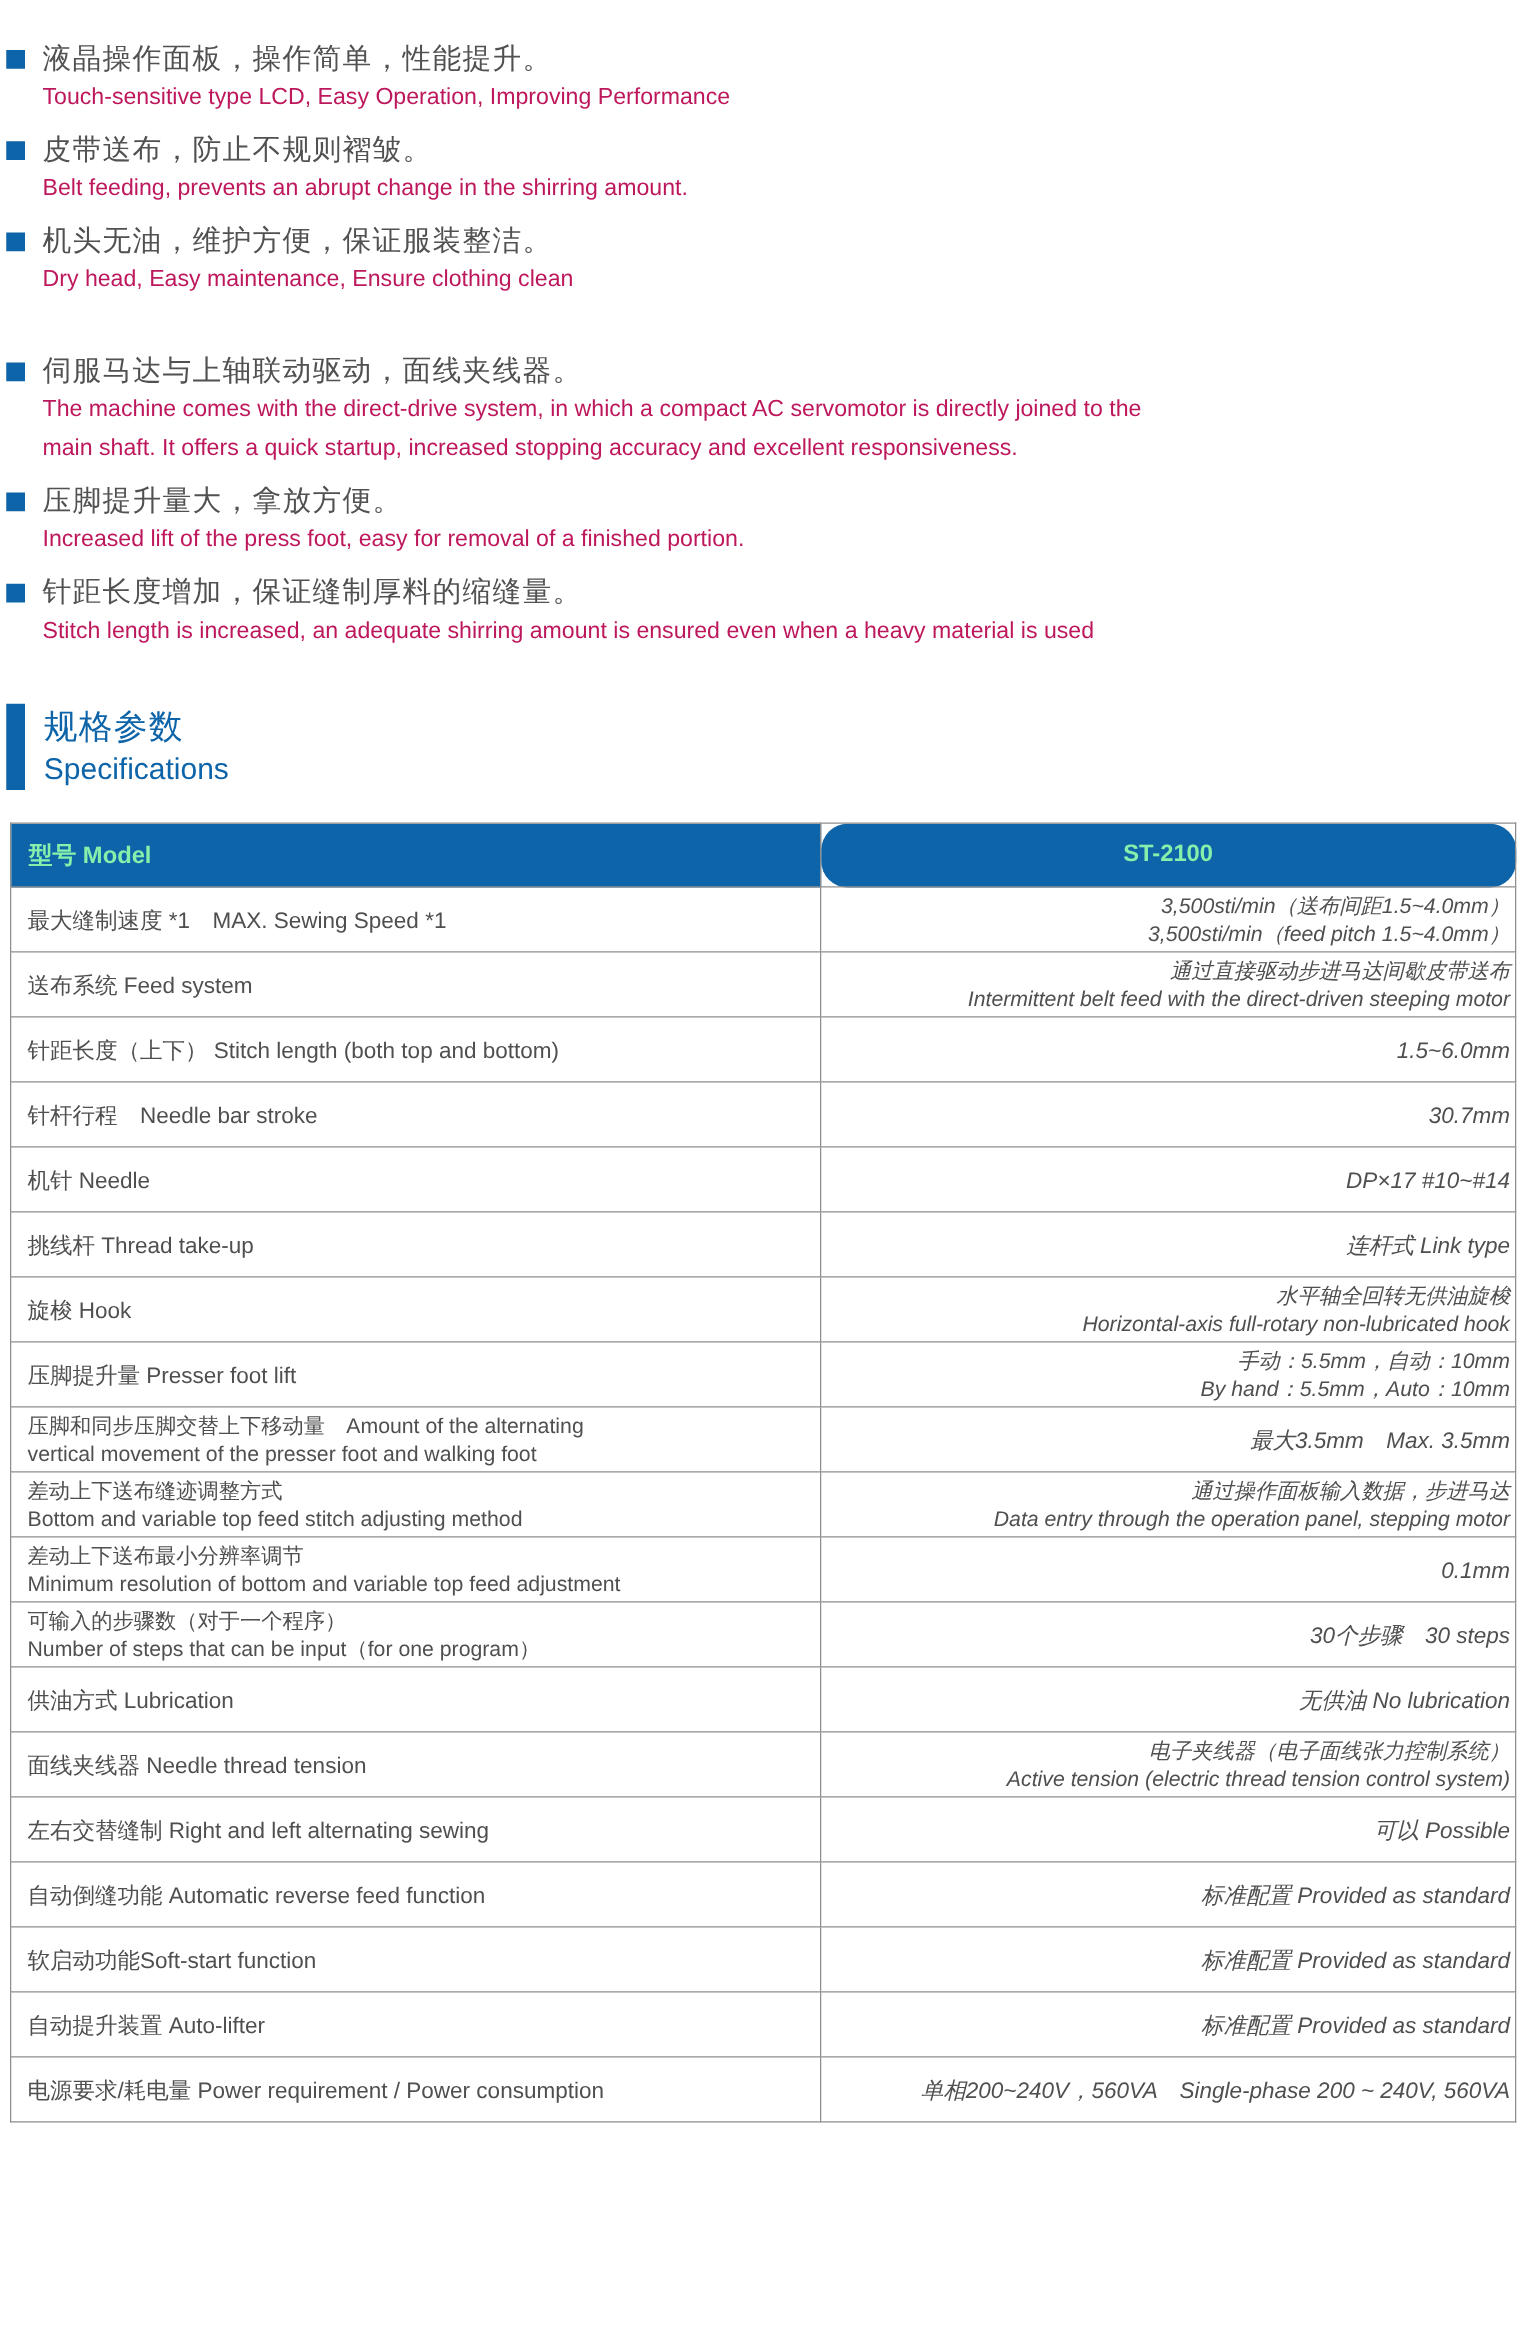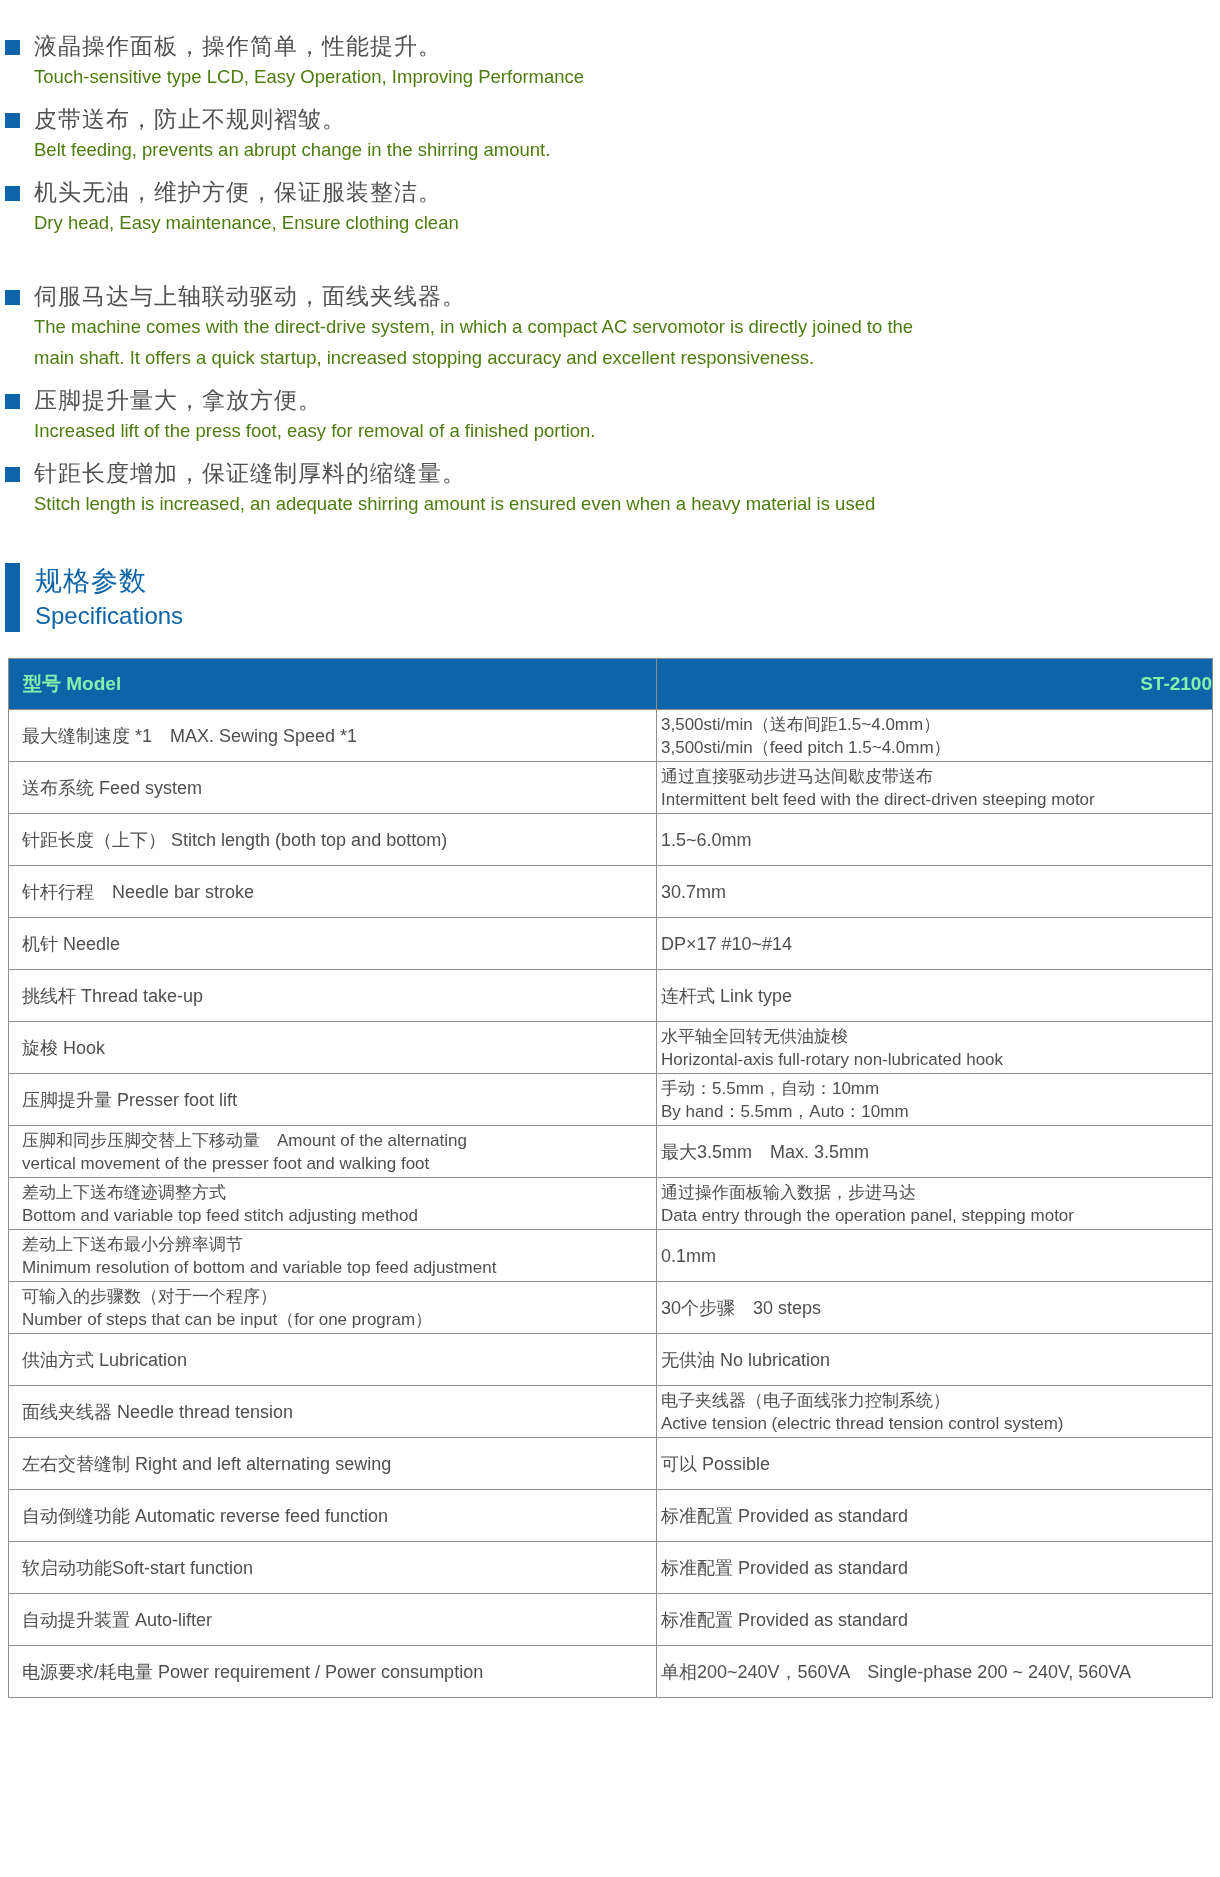--- a/index.html
+++ b/index.html
@@ -8,38 +8,38 @@
   body { font-family:"Liberation Sans","DejaVu Sans",sans-serif; }
   .page { position:relative; width:1220px; height:1877px; background:#ffffff; overflow:hidden;margin-top:28px; }
 
   
   .features { padding:3px 0 0 5px; }
   .feature { margin-bottom:12px; }
   .feature.gap { margin-top:43px; }
   .feature-head { display:flex; align-items:center; }
   .bullet { width:15px; height:15px; background:var(--accent-blue); margin:2px 14px 0 0; flex:0 0 auto; }
   .feature-zh { font-size:23px; color:#515151; line-height:30px; letter-spacing:1px; white-space:nowrap; }
-  .feature-en { margin-left:29px; font-size:18.5px; color:#4d7c0f; line-height:31px; }
+  .feature-en { margin-left:29px; font-size:18.5px; color:#be185d; line-height:31px; }
   .feature-en div { white-space:nowrap; }
 
   
   .section-header { margin:44px 0 0 5px; display:flex; }
   .section-bar { width:15px; height:69px; background:var(--accent-blue); margin-right:15px; flex:0 0 auto; }
   .section-title-zh { font-size:27px; color:var(--accent-blue); line-height:37px; letter-spacing:1px; }
   .section-title-en { font-size:24px; color:var(--accent-blue); line-height:31px; }
 
   
   .spec-table { margin:26px 0 0 8px; width:1204px; border-collapse:collapse; table-layout:fixed; }
   .spec-table th, .spec-table td { border:1.5px solid var(--table-border); }
   .spec-table th { background:var(--accent-blue); color:#86efac; font-size:19px; height:51px; font-weight:bold; }
   th.label { text-align:left; padding-left:14px; }
-  th.value { text-align:right; }
+  th.value { text-align:center;border-radius:21px; }
   .spec-table td { height:52px; color:var(--text-gray); font-size:18px; line-height:23px; vertical-align:middle; padding-top:1px; }
   td.label { text-align:left; padding-left:13px; }
-  td.value { text-align:left; padding-left:4px; padding-right:4px; }
+  td.value { text-align:right; padding-left:4px; padding-right:4px;font-style:italic; }
   td.multi { font-size:17px; }
   td .line { white-space:nowrap; }
 
   
   .page-footer { position:absolute; left:1128px; top:1866px; font-size:15px; font-weight:bold; color:#b5b5b5; letter-spacing:3px; white-space:nowrap; }
 </style>
 </head>
 <body>
 
 <div class="page">

